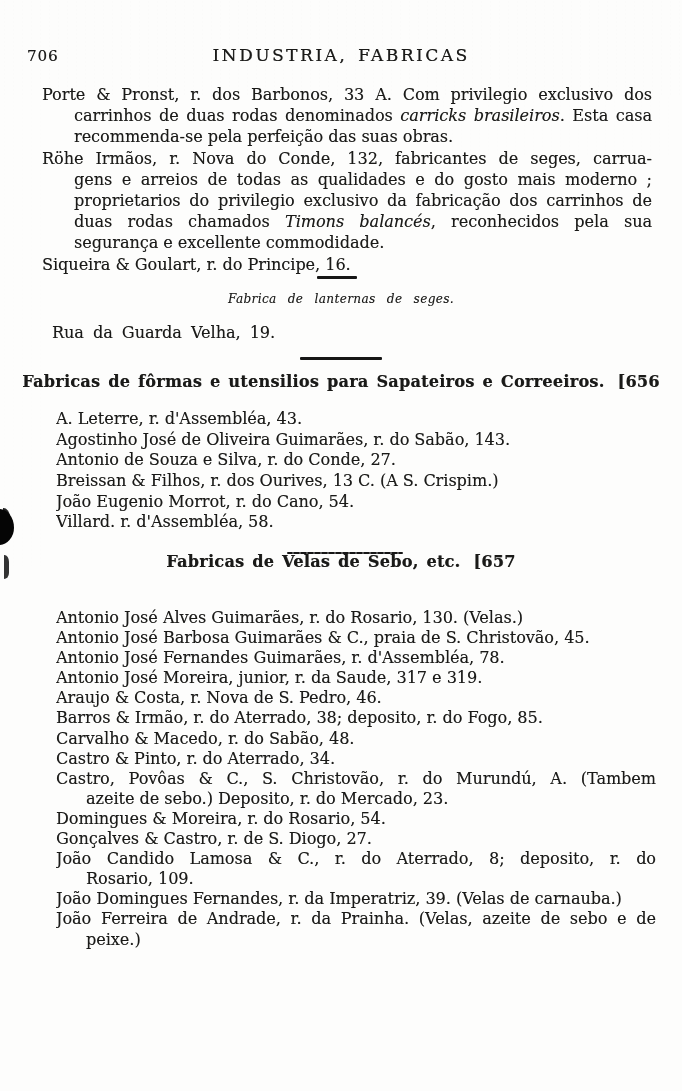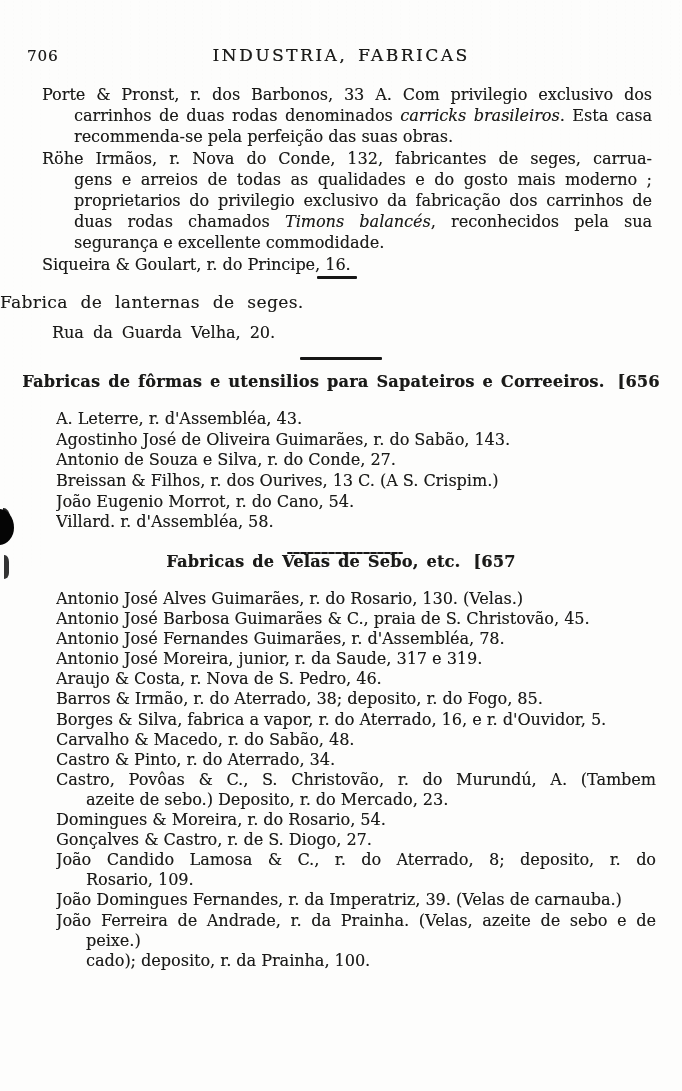--- a/index.html
+++ b/index.html
@@ -55,29 +55,29 @@
   .sec-top { left:42px; right:30px; top:84px; font-size:16px; }
   .sec-top .line { line-height:21.2px; height:21.2px; }
   .sec-top .line.cont { padding-left:32px; }
 
   .rua-line { left:52px; right:30px; top:322px; font-size:16px; }
   .rua-line .line { line-height:21px; height:21px; word-spacing:4px; }
 
   .sec-sap { left:56px; right:28px; top:409px; font-size:16px; }
   .sec-sap .line { line-height:20.7px; height:20.7px; }
 
-  .sec-velas { left:56px; right:26px; top:589px; font-size:16px; }
+  .sec-velas { left:56px; right:26px; top:608px; font-size:16px; }
   .sec-velas .line { line-height:20.1px; height:20.1px; }
   .sec-velas .line.cont { padding-left:30px; }
 
   
   .h-lantern {
     position:absolute; left:0; right:0; top:292px;
-    text-align:left; 
-    font-size:17px; word-spacing:7px; letter-spacing:0.4px;
+    text-align:center; font-style:italic;
+    font-size:12px; word-spacing:7px; letter-spacing:0.4px;
     white-space:nowrap;
     text-shadow:0.25px 0.25px 0 rgba(20,20,20,.4);
   }
   .h-bold {
     position:absolute; left:0; right:0;
     text-align:center; font-weight:bold;
     font-size:16px; letter-spacing:0.3px; word-spacing:2px;
     white-space:nowrap;
     text-shadow:0.35px 0.35px 0 rgba(10,10,10,.55);
   }
@@ -122,21 +122,21 @@
       <div class="line cont just"><span>duas rodas chamados </span><span class="it">Timons balancés</span><span>, reconhecidos pela sua duração,</span></div>
       <div class="line cont"><span>segurança e excellente commodidade.</span></div>
       <div class="line"><span>Siqueira &amp; Goulart, r. do Principe, 16.</span></div>
     </div>
 
   <div class="rule rule-1"></div>
 
   <div class="h-lantern txt">Fabrica de lanternas de seges.</div>
 
   <div class="lines rua-line txt">
-      <div class="line"><span>Rua da Guarda Velha, 20.</span></div>
+      <div class="line"><span>Rua da Guarda Velha, 19.</span></div>
     </div>
 
   <div class="rule rule-2"></div>
 
   <div class="h-bold h-sap txt">
     <span>Fabricas de fôrmas e utensilios para Sapateiros e Correeiros.</span><span class="ref">[656</span>
   </div>
 
   <div class="lines sec-sap txt">
       <div class="line"><span>A. Leterre, r. d'Assembléa, 43.</span></div>
@@ -155,28 +155,26 @@
     <span>Fabricas de Velas de Sebo, etc.</span><span class="ref">[657</span>
   </div>
 
   <div class="lines sec-velas txt">
       <div class="line"><span>Antonio José Alves Guimarães, r. do Rosario, 130. (Velas.)</span></div>
       <div class="line"><span>Antonio José Barbosa Guimarães &amp; C., praia de S. Christovão, 45.</span></div>
       <div class="line"><span>Antonio José Fernandes Guimarães, r. d'Assembléa, 78.</span></div>
       <div class="line"><span>Antonio José Moreira, junior, r. da Saude, 317 e 319.</span></div>
       <div class="line"><span>Araujo &amp; Costa, r. Nova de S. Pedro, 46.</span></div>
       <div class="line"><span>Barros &amp; Irmão, r. do Aterrado, 38; deposito, r. do Fogo, 85.</span></div>
-      <div class="line"><span>Borges &amp; Silva, fabrica a vapor, r. do Aterrado, 16, e r. d'Ouvidor, 5.</span></div>
       <div class="line"><span>Carvalho &amp; Macedo, r. do Sabão, 48.</span></div>
       <div class="line"><span>Castro &amp; Pinto, r. do Aterrado, 34.</span></div>
       <div class="line just"><span>Castro, Povôas &amp; C., S. Christovão, r. do Murundú, A. (Tambem</span></div>
       <div class="line cont"><span>azeite de sebo.) Deposito, r. do Mercado, 23.</span></div>
       <div class="line"><span>Domingues &amp; Moreira, r. do Rosario, 54.</span></div>
       <div class="line"><span>Gonçalves &amp; Castro, r. de S. Diogo, 27.</span></div>
       <div class="line just"><span>João Candido Lamosa &amp; C., r. do Aterrado, 8; deposito, r. do</span></div>
       <div class="line cont"><span>Rosario, 109.</span></div>
       <div class="line"><span>João Domingues Fernandes, r. da Imperatriz, 39. (Velas de carnauba.)</span></div>
       <div class="line just"><span>João Ferreira de Andrade, r. da Prainha. (Velas, azeite de sebo e de</span></div>
       <div class="line cont"><span>peixe.)</span></div>
-      <div class="line cont"><span>cado); deposito, r. da Prainha, 100.</span></div>
     </div>
 
 </div>
 
 </body></html>

